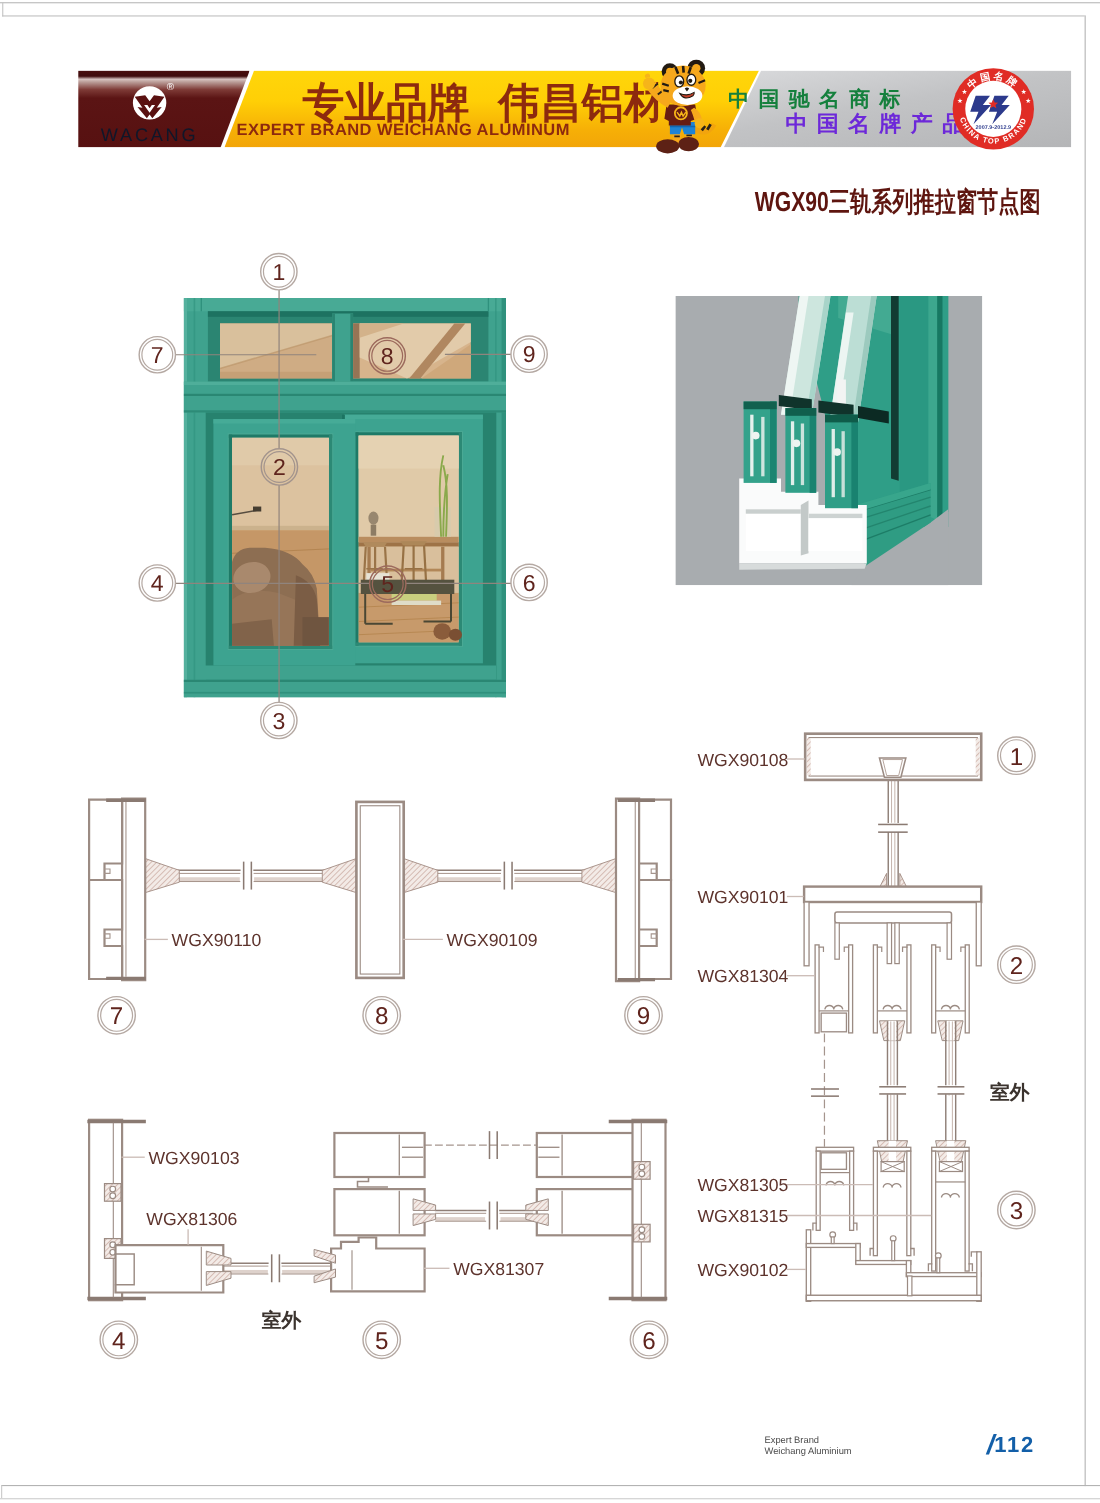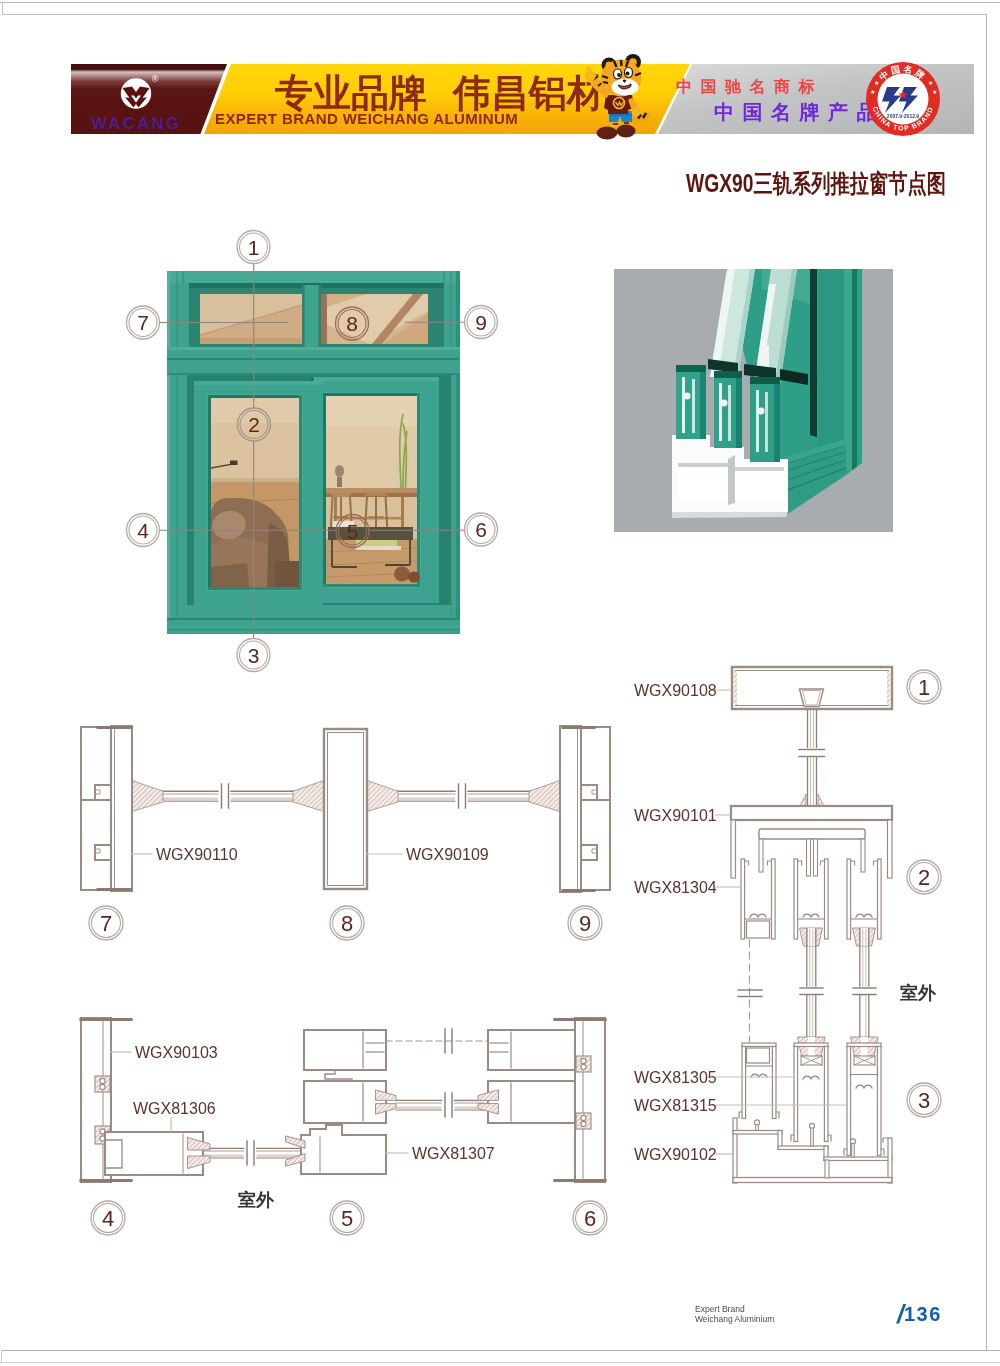--- a/index.html
+++ b/index.html
@@ -29,38 +29,38 @@
   clip-path:polygon(0 0,100% 0,83% 100%,0 100%);
   background:linear-gradient(180deg,#4a0e0e 0%,#400c0d 7.5%,#d7c2bf 11.5%,#bb9e99 15%,#7e3a36 25%,#5b1414 36%,#571111 100%);"></div>
 
 <svg class="abs" style="left:114px;top:71px;" width="50" height="46" viewBox="0 0 50 46">
   <circle cx="22" cy="22.5" r="15.2" fill="#ffffff"></circle>
   <path d="M8.5 17 L18 15.5 L22 21 L26 15.5 L35.5 17 L28.5 27 L33 26.2 L24.5 36.5 L22 33 L19.5 36.5 L11 26.2 L15.5 27 Z" fill="#5a1111"></path>
   <path d="M17 24.5 L20 24.5 L22 27.5 L24 24.5 L27 24.5 L22 31.5 Z" fill="#ffffff"></path>
   <text x="41" y="11" font-size="9" fill="#fff" text-anchor="middle">®</text>
 </svg>
 
-<div class="abs" style="left:88px;top:114px;width:96px;text-align:center;color:#4c1d95;
-  font-size:16.5px;font-weight:bold;letter-spacing:2.5px;">WACANG</div>
+<div class="abs" style="left:88px;top:114px;width:96px;text-align:center;color:#0f172a;
+  font-size:16.5px;font-weight:normal;letter-spacing:2.5px;">WACANG</div>
 
 <div class="abs" style="left:199px;top:64px;width:491px;height:70px;
   clip-path:polygon(32px 0,100% 0,456px 100%,5px 100%);
   background:linear-gradient(180deg,#ffd60a 0%,#ffcf06 40%,#f6af06 78%,#f2a508 100%);"></div>
 
 <div class="abs" style="left:215px;top:68px;width:390px;text-align:right;color:#8d2a0e;
   font-size:38px;font-weight:bold;">专业品牌<span style="display:inline-block;width:26px;"></span>伟昌铝材</div>
 
 <div class="abs" style="left:215px;top:110px;width:390px;text-align:left;color:#8d2a0e;
   font-size:15px;font-weight:bold;letter-spacing:0.4px;">EXPERT BRAND WEICHANG ALUMINUM</div>
 
 <div class="abs" style="left:658px;top:64px;width:316px;height:70px;
   clip-path:polygon(34px 0,100% 0,100% 100%,0 100%);
   background:linear-gradient(170deg,#d9dadc 0%,#c2c3c5 45%,#b4b5b7 100%);"></div>
 
-<div class="abs" style="left:676px;top:77px;white-space:nowrap;color:#ef4444;font-size:16px;font-weight:bold;letter-spacing:8.5px;">中国驰名商标</div>
+<div class="abs" style="left:662px;top:77px;white-space:nowrap;color:#15803d;font-size:19px;font-weight:bold;letter-spacing:8.5px;">中国驰名商标</div>
 
 <div class="abs" style="left:666px;top:99px;white-space:nowrap;color:#6d28d9;font-size:20px;font-weight:bold;letter-spacing:8.5px;margin-left:48px;">中国名牌产品</div>
 
 <svg class="abs" style="left:580px;top:54px;" width="72" height="88" viewBox="0 0 72 88">
 
   <path d="M50 63 Q63 70 69 59" stroke="#f2a40e" stroke-width="5" fill="none"></path>
   <path d="M58 64.5 l3 -4 M63 64 l3 -5" stroke="#2a2218" stroke-width="2.5" fill="none"></path>
 
   <rect x="32" y="66" width="7" height="10" fill="#f6a81c"></rect>
   <rect x="43" y="65" width="7" height="9" fill="#f6a81c"></rect>
@@ -934,16 +934,16 @@
             <circle cx="924" cy="1100" r="14.5" fill="none" stroke="#b5a9a3" stroke-width="1.1"></circle>
             <text x="924" y="1108">3</text>
           </g>
 </g>
 </g>
 </svg>
 
 <div class="abs" style="left:695px;top:1304px;width:200px;text-align:left;color:#4a4a4a;font-size:8.5px;line-height:10px;">Expert Brand<br>Weichang Aluminium</div>
 
 <div class="abs" style="left:897px;top:1300px;color:#135fa8;font-weight:bold;">
-  <span style="font-size:25px;font-style:italic;vertical-align:-2px;">/</span><span style="font-size:20px;letter-spacing:1.5px;">136</span>
+  <span style="font-size:25px;font-style:italic;vertical-align:-2px;">/</span><span style="font-size:20px;letter-spacing:1.5px;">112</span>
 </div>
 
 </div>
 
 </body></html>

